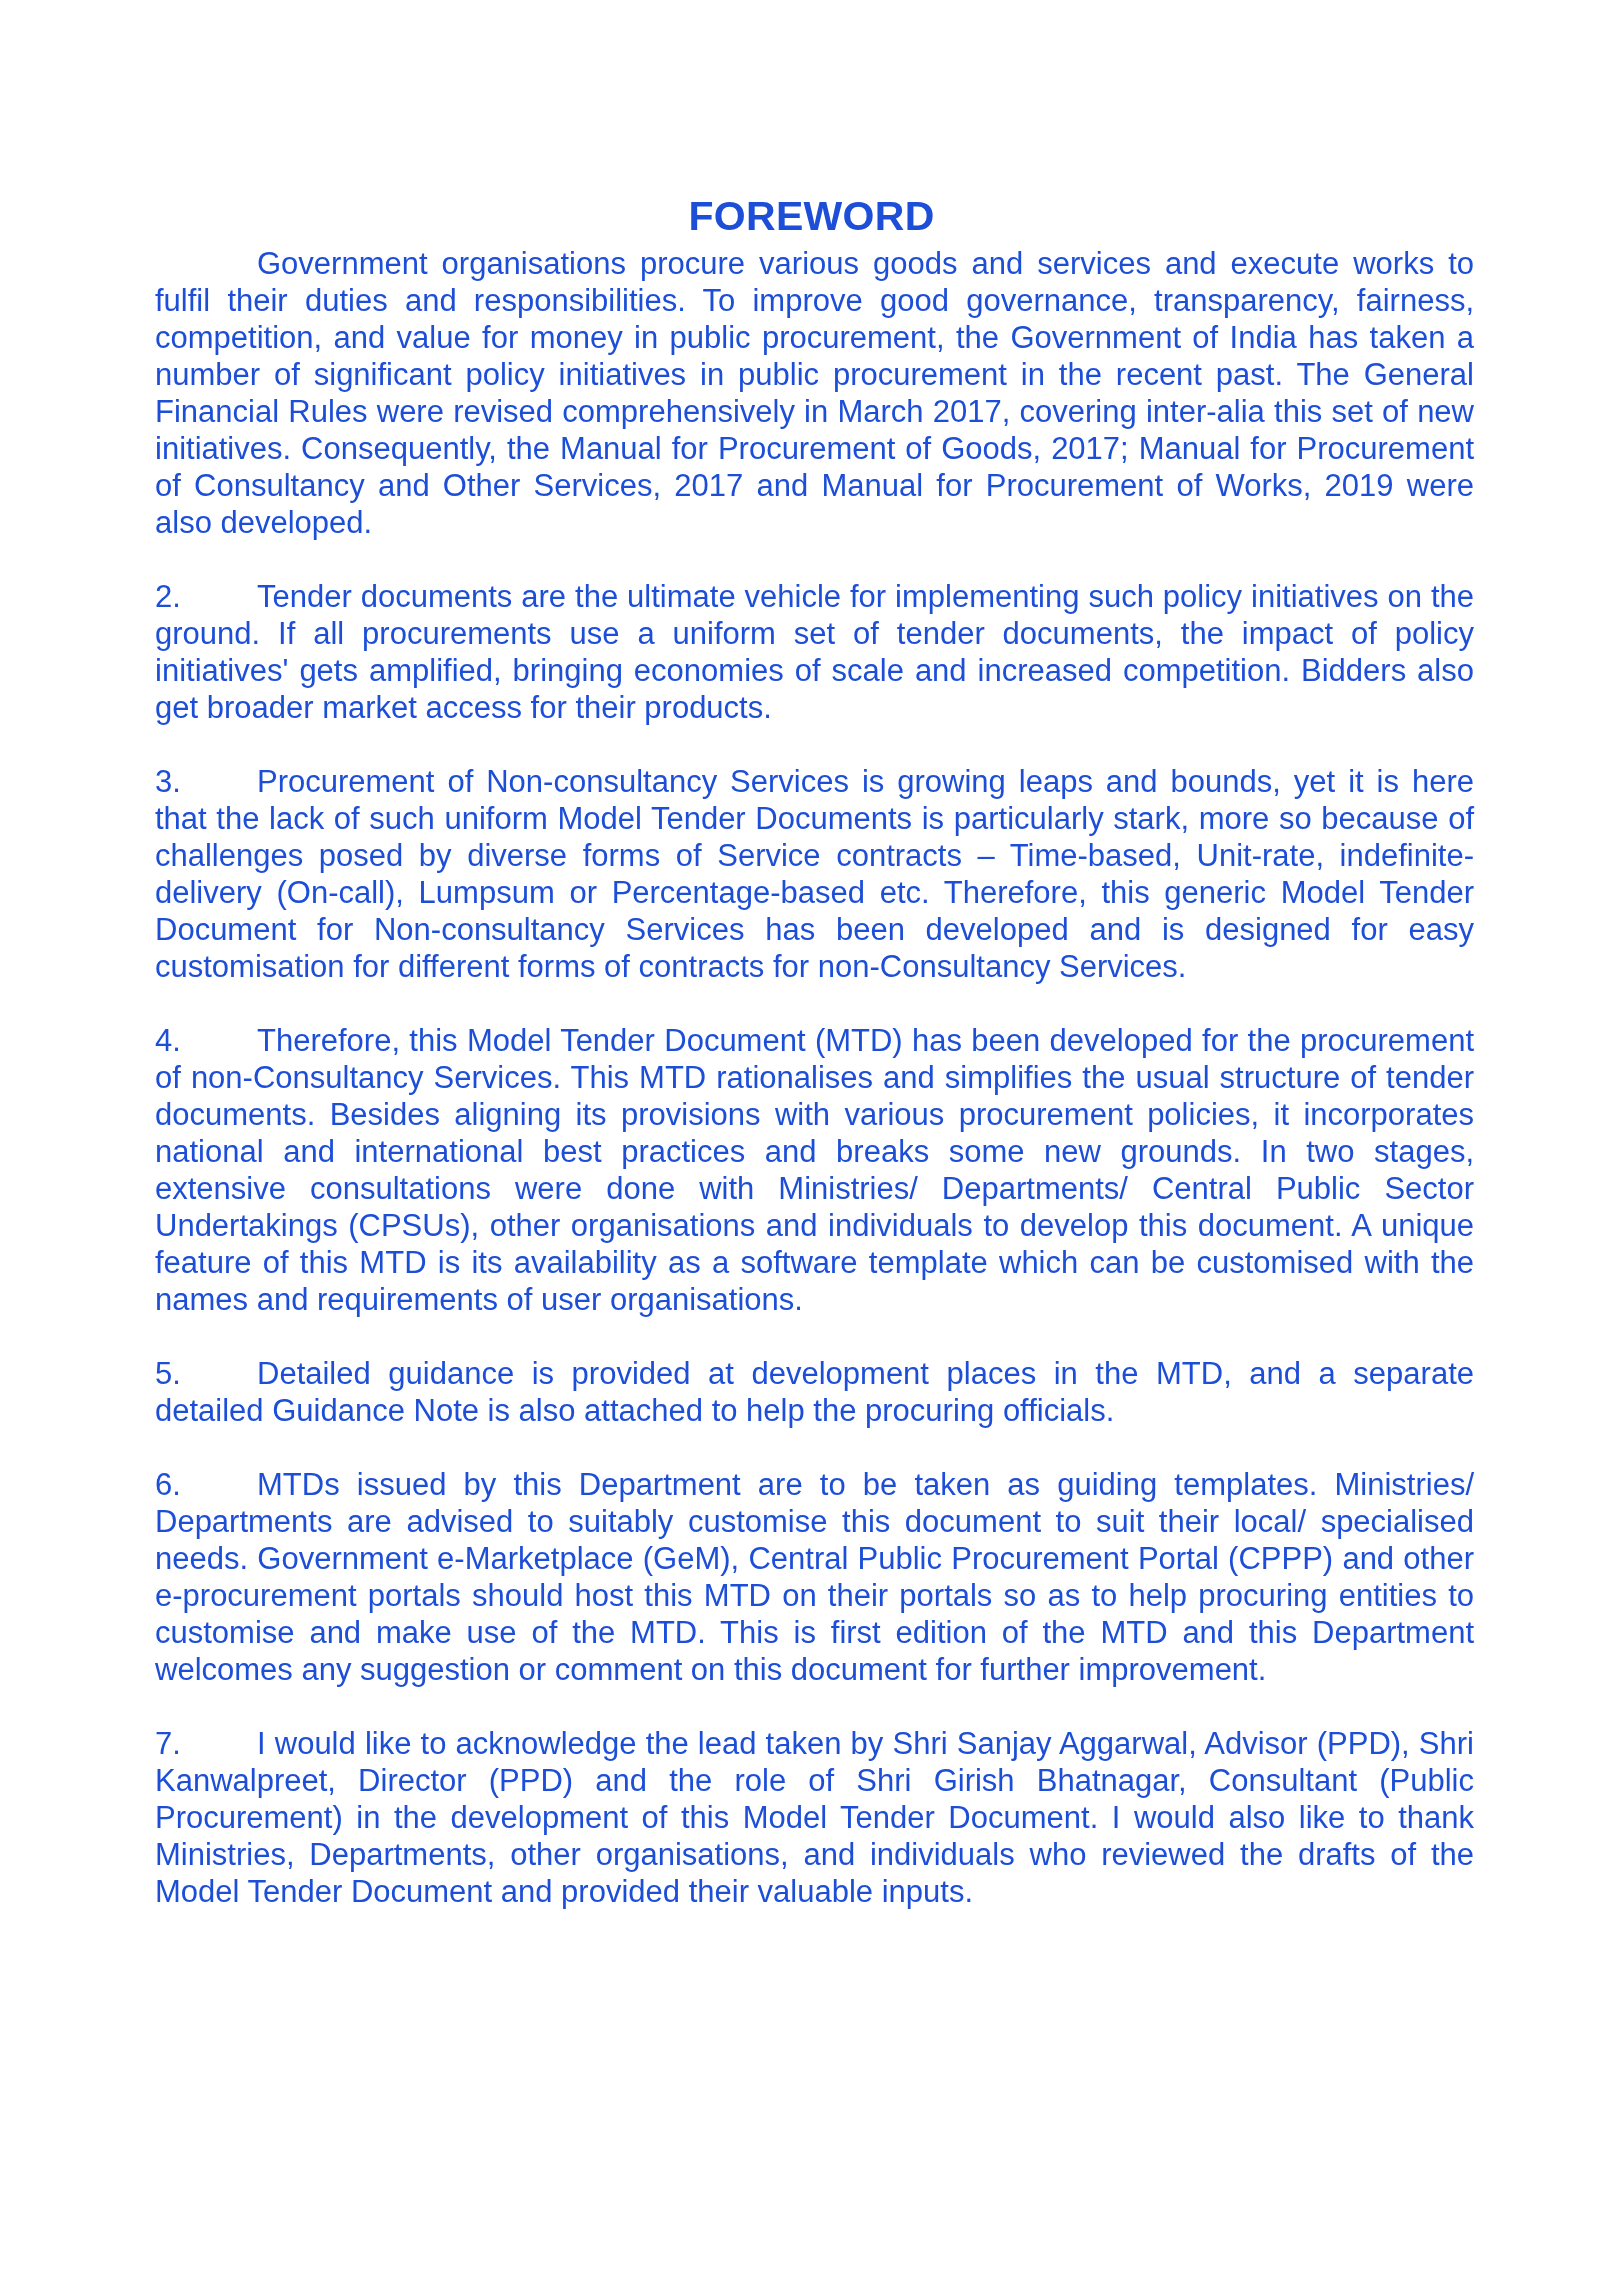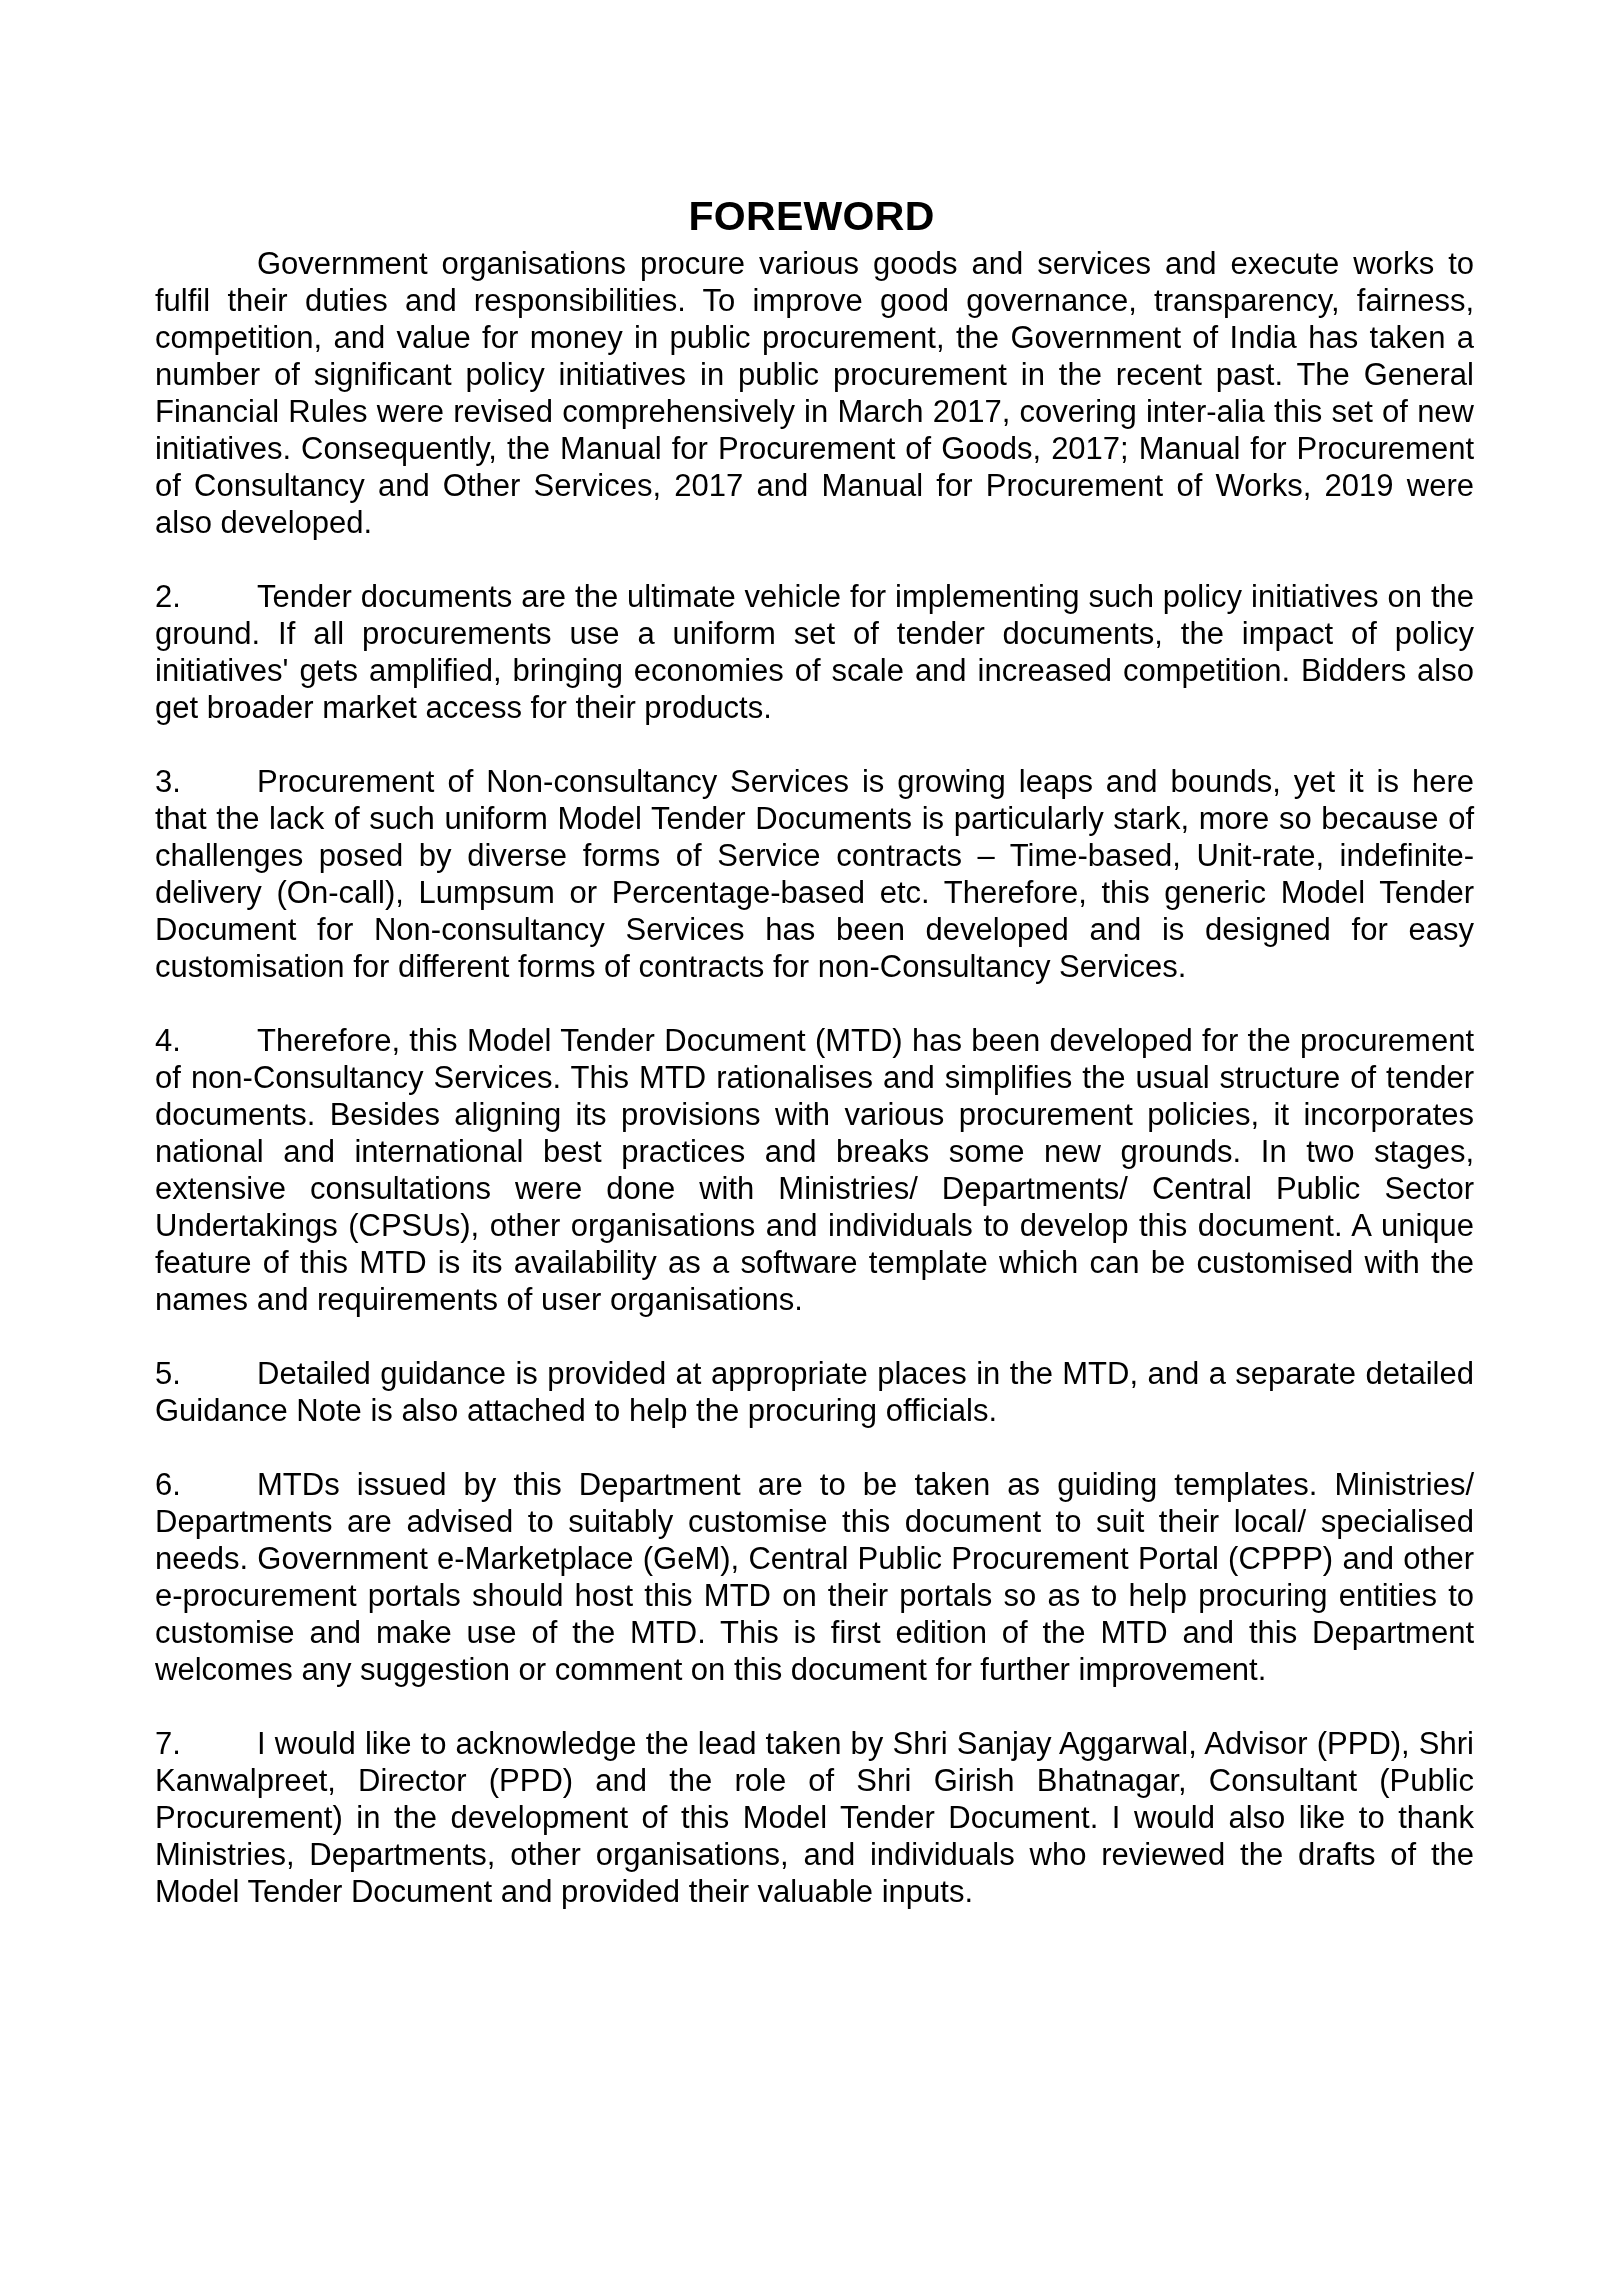--- a/index.html
+++ b/index.html
@@ -10,21 +10,21 @@
   .page {
     position: relative;
     width: 1623px;
     height: 2295px;
     background: #ffffff;
     box-sizing: border-box;
     padding: 193px 149px 0 149px;
     font-family: "Liberation Sans", sans-serif;
     font-size: 31px;
     line-height: 37px;
-    color: #000000;
+    color: #1d4ed8;
     overflow: hidden;
   }
   h1.doc-title {
     margin: 0 0 5.2px 0;
     font-size: 41px;
     line-height: 47px;
     font-weight: bold;
     text-align: center;
     letter-spacing: 0.3px;
   }
@@ -46,20 +46,20 @@
   <h1 class="doc-title">FOREWORD</h1>
 
   <p class="para"><span class="tab"></span><span>Government organisations procure various goods and services and execute works to fulfil their duties and responsibilities. To improve good governance, transparency, fairness, competition, and value for money in public procurement, the Government of India has taken a number of significant policy initiatives in public procurement in the recent past. The General Financial Rules were revised comprehensively in March 2017, covering inter-alia this set of new initiatives. Consequently, the Manual for Procurement of Goods, 2017; Manual for Procurement of Consultancy and Other Services, 2017 and Manual for Procurement of Works, 2019 were also developed.</span></p>
 
   <p class="para"><span class="tab">2.</span><span>Tender documents are the ultimate vehicle for implementing such policy initiatives on the ground. If all procurements use a uniform set of tender documents, the impact of policy initiatives' gets amplified, bringing economies of scale and increased competition. Bidders also get broader market access for their products.</span></p>
 
   <p class="para"><span class="tab">3.</span><span>Procurement of Non-consultancy Services is growing leaps and bounds, yet it is here that the lack of such uniform Model Tender Documents is particularly stark, more so because of challenges posed by diverse forms of Service contracts – Time-based, Unit-rate, indefinite-delivery (On-call), Lumpsum or Percentage-based etc. Therefore, this generic Model Tender Document for Non-consultancy Services has been developed and is designed for easy customisation for different forms of contracts for non-Consultancy Services.</span></p>
 
   <p class="para"><span class="tab">4.</span><span>Therefore, this Model Tender Document (MTD) has been developed for the procurement of non-Consultancy Services. This MTD rationalises and simplifies the usual structure of tender documents. Besides aligning its provisions with various procurement policies, it incorporates national and international best practices and breaks some new grounds. In two stages, extensive consultations were done with Ministries/ Departments/ Central Public Sector Undertakings (CPSUs), other organisations and individuals to develop this document. A unique feature of this MTD is its availability as a software template which can be customised with the names and requirements of user organisations.</span></p>
 
-  <p class="para"><span class="tab">5.</span><span>Detailed guidance is provided at appropriate places in the MTD, and a separate detailed Guidance Note is also attached to help the procuring officials.</span></p>
+  <p class="para"><span class="tab">5.</span><span>Detailed guidance is provided at development places in the MTD, and a separate detailed Guidance Note is also attached to help the procuring officials.</span></p>
 
   <p class="para"><span class="tab">6.</span><span>MTDs issued by this Department are to be taken as guiding templates. Ministries/ Departments are advised to suitably customise this document to suit their local/ specialised needs. Government e-Marketplace (GeM), Central Public Procurement Portal (CPPP) and other e-procurement portals should host this MTD on their portals so as to help procuring entities to customise and make use of the MTD. This is first edition of the MTD and this Department welcomes any suggestion or comment on this document for further improvement.</span></p>
 
   <p class="para"><span class="tab">7.</span><span>I would like to acknowledge the lead taken by Shri Sanjay Aggarwal, Advisor (PPD), Shri Kanwalpreet, Director (PPD) and the role of Shri Girish Bhatnagar, Consultant (Public Procurement) in the development of this Model Tender Document. I would also like to thank Ministries, Departments, other organisations, and individuals who reviewed the drafts of the Model Tender Document and provided their valuable inputs.</span></p>
 
 </div>
 
 
 </body></html>

